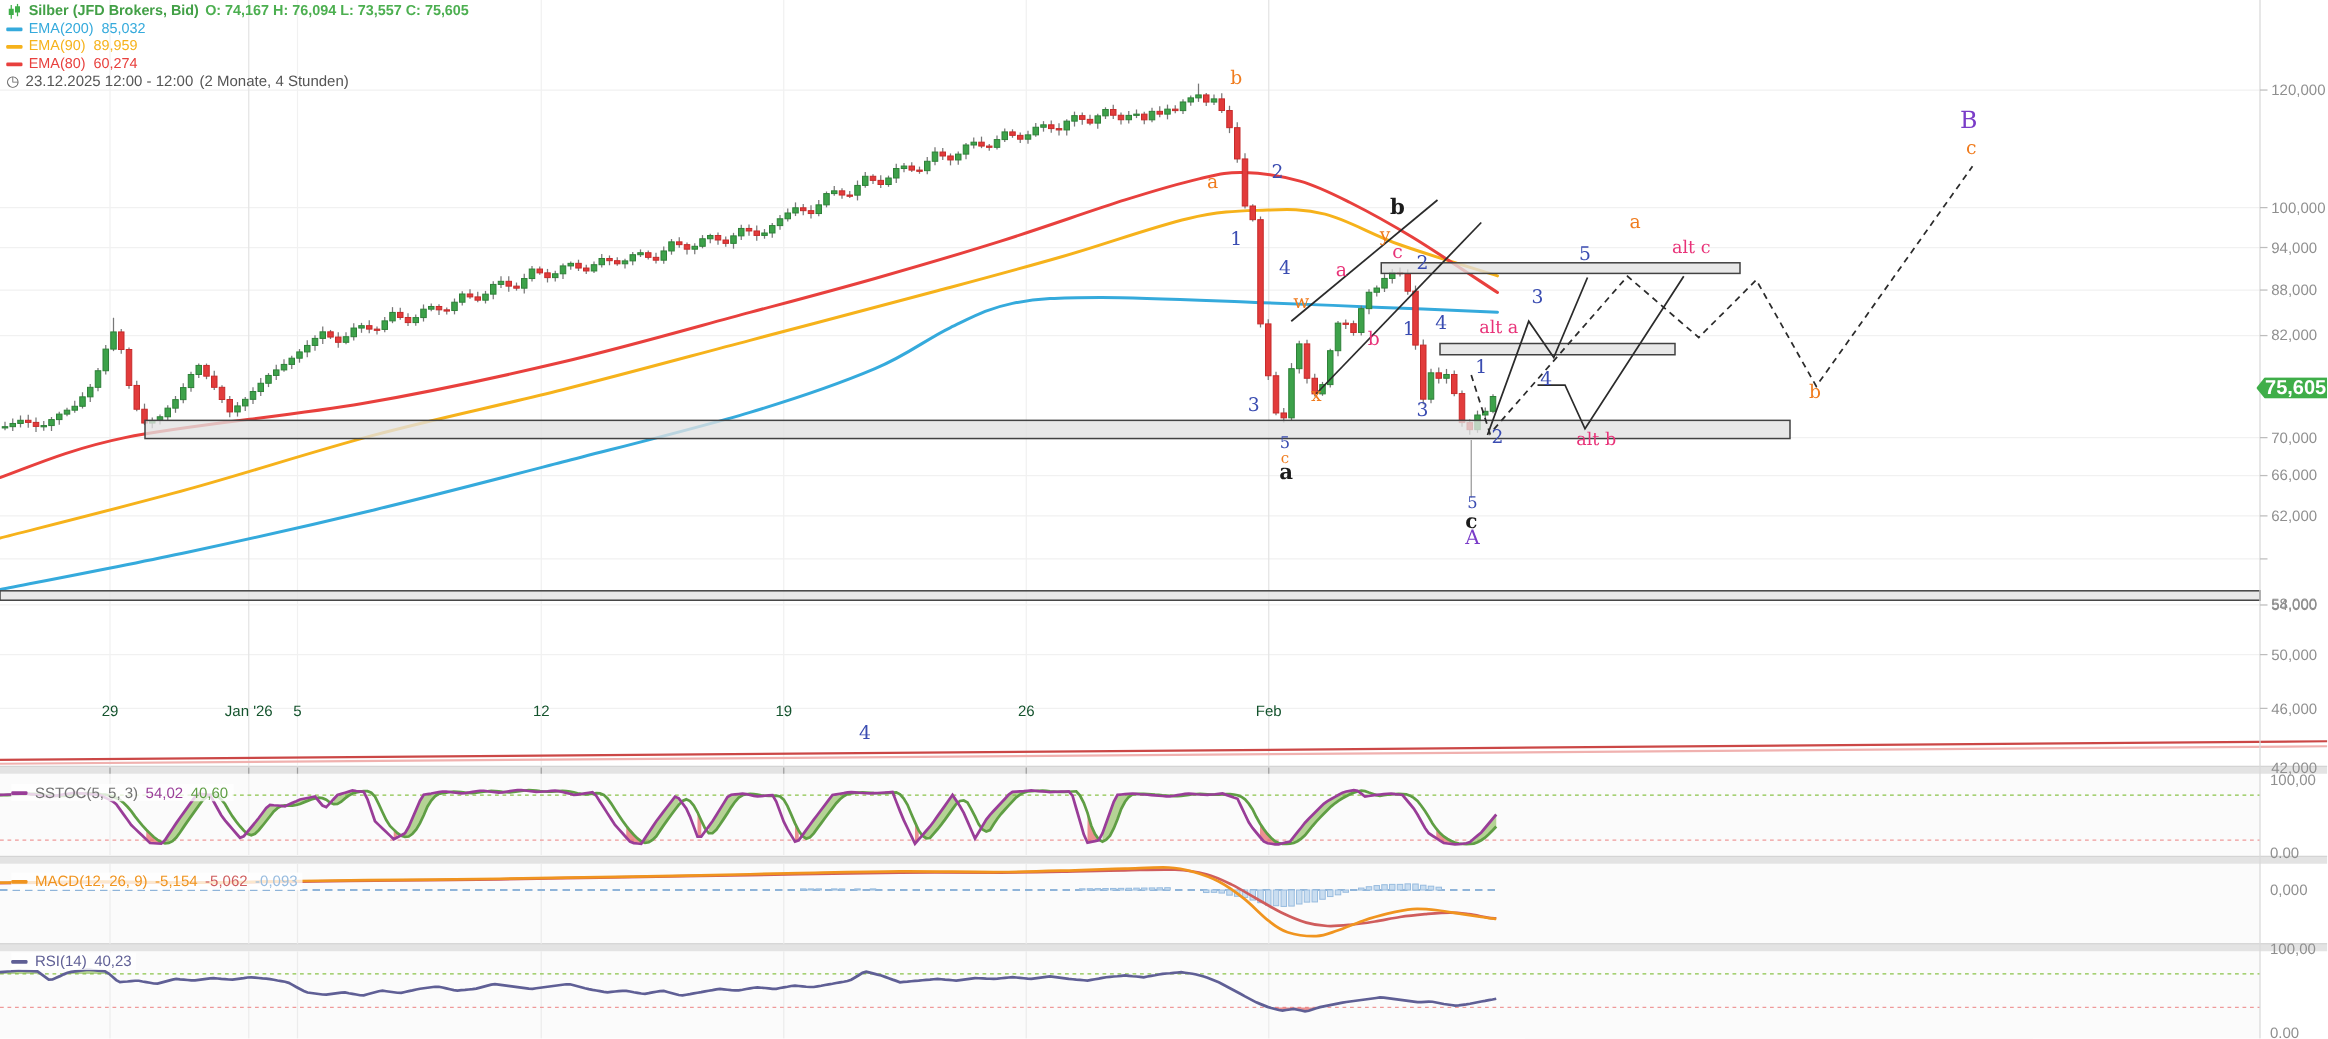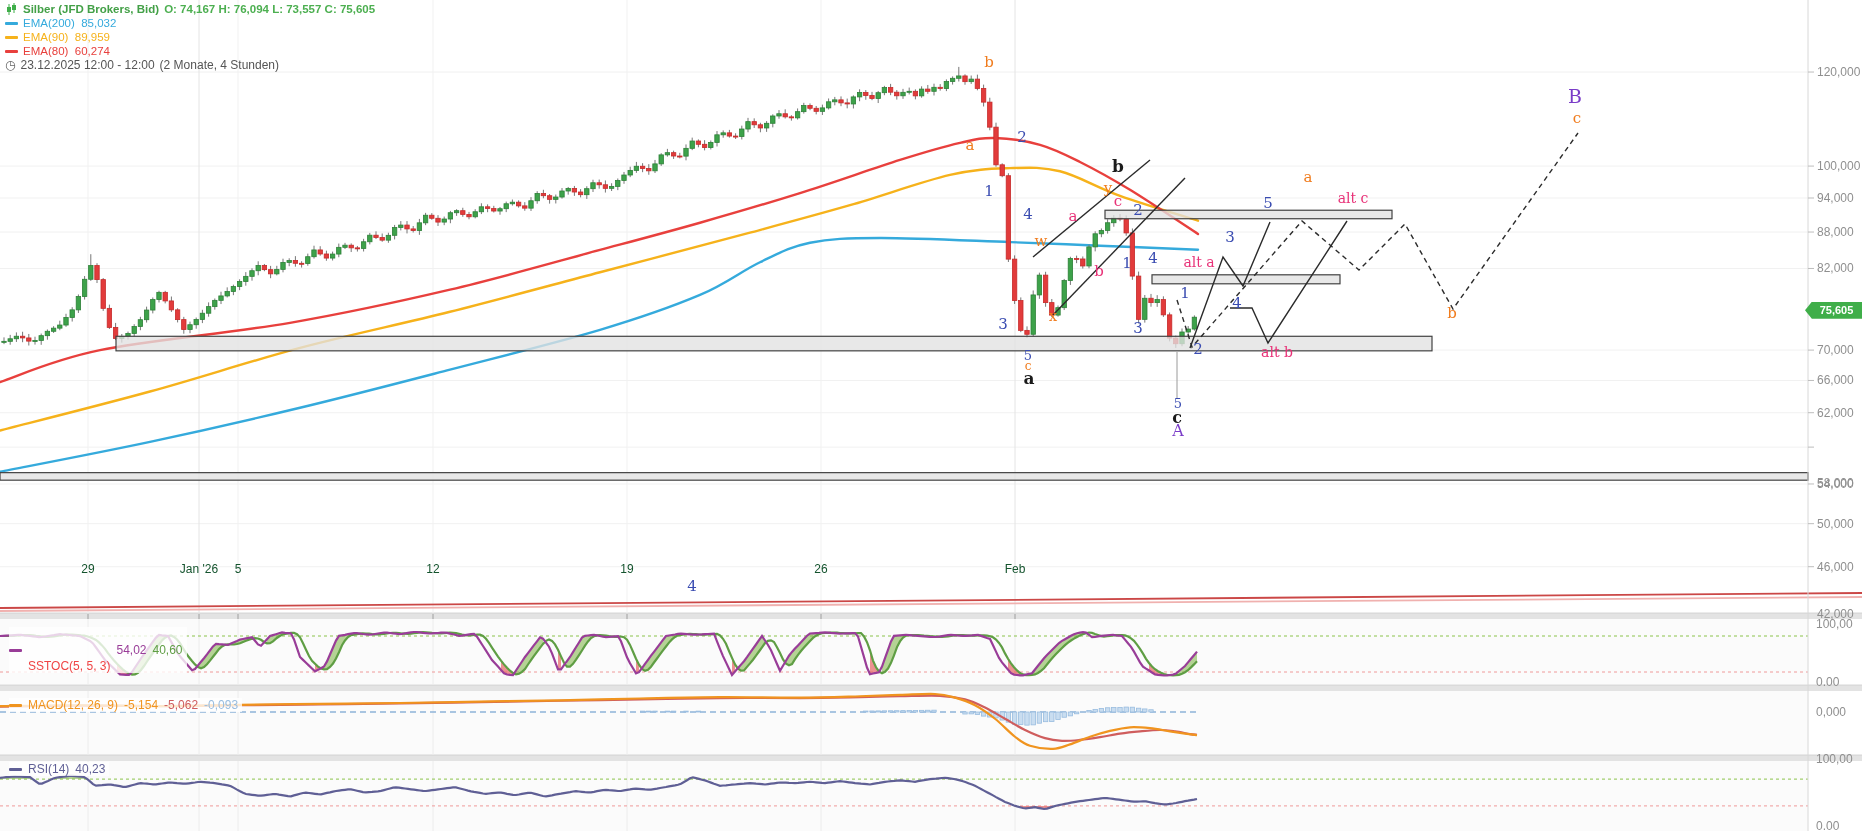--- a/index.html
+++ b/index.html
@@ -6,21 +6,21 @@
   #root{position:relative;width:1862px;height:831px;overflow:hidden;background:#fff;
         font-family:"Liberation Sans",sans-serif;}
   svg text{font-family:"DejaVu Serif",serif;}
   .hdr-row{position:absolute;left:5px;height:14px;display:flex;align-items:center;gap:5px;
            font-size:11.5px;white-space:nowrap;}
   .hdr-sym{font-size:11.5px;}
   .dash{display:inline-block;width:13px;height:3px;border-radius:1px;}
   .axis-label{position:absolute;color:#8f8f8f;font-size:12px;white-space:nowrap;}
   .time-label{position:absolute;color:#14532d;font-size:12px;transform:translateX(-50%);top:562px;}
   #badge{position:absolute;left:1805px;width:57px;height:17px;background:#3fae49;color:#fff;
-         font-size:11px;font-weight:bold;line-height:17px;text-align:center;padding-left:6px;
+         font-size:16px;font-weight:bold;line-height:17px;text-align:center;padding-left:6px;
          box-sizing:border-box;clip-path:polygon(0 50%,12% 0,100% 0,100% 100%,12% 100%);}
   #watermark{position:absolute;left:2px;top:521px;color:#e5e5e7;font-weight:bold;
              font-size:46px;letter-spacing:1px;line-height:1;}
   #watermark sup{font-size:26px;vertical-align:14px;border-top:3px solid #e5e5e7;padding-top:1px;}
   .ind-legend{position:absolute;left:9px;display:flex;align-items:center;gap:6px;font-size:12px;
               background:rgba(255,255,255,0.78);padding:0 4px 0 0;white-space:nowrap;}
   .clock{color:#555;font-size:12px;}
 </style>
 </head>
 <body>
@@ -681,21 +681,21 @@
     <span id="t50" style="color: rgb(232, 64, 61);"><span>EMA(80)</span>&nbsp;&nbsp;<span>60,274</span></span>
   </div>
   <div class="hdr-row clock" style="top:58px;">
     <span style="font-family:'DejaVu Sans',sans-serif;color:#666;">◷</span>
     <span>23.12.2025 12:00 - 12:00</span>
     <span>(2 Monate, 4 Stunden)</span>
   </div>
 
   <div class="ind-legend" style="top:627px;">
     <span class="dash" id="dK" style="background: rgb(153, 61, 152);"></span>
-    <span id="tK1" style="color: #ef4444; margin-top: 32px;">SSTOC(5, 5, 3)</span>
+    <span id="tK1" style="color: #737373;">SSTOC(5, 5, 3)</span>
     <span id="tK2" style="color: rgb(153, 61, 152);">54,02</span>
     <span id="tK3" style="color: rgb(95, 158, 68);">40,60</span>
   </div>
   <div class="ind-legend" style="top:698px;">
     <span class="dash" id="dM" style="background: rgb(240, 148, 31);"></span>
     <span id="tM1" style="color: rgb(240, 148, 31);">MACD(12, 26, 9)</span>
     <span id="tM2" style="color: rgb(240, 148, 31);">-5,154</span>
     <span id="tM3" style="color: rgb(207, 93, 93);">-5,062</span>
     <span id="tM4" style="color: rgb(152, 188, 223);">-0,093</span>
   </div>

